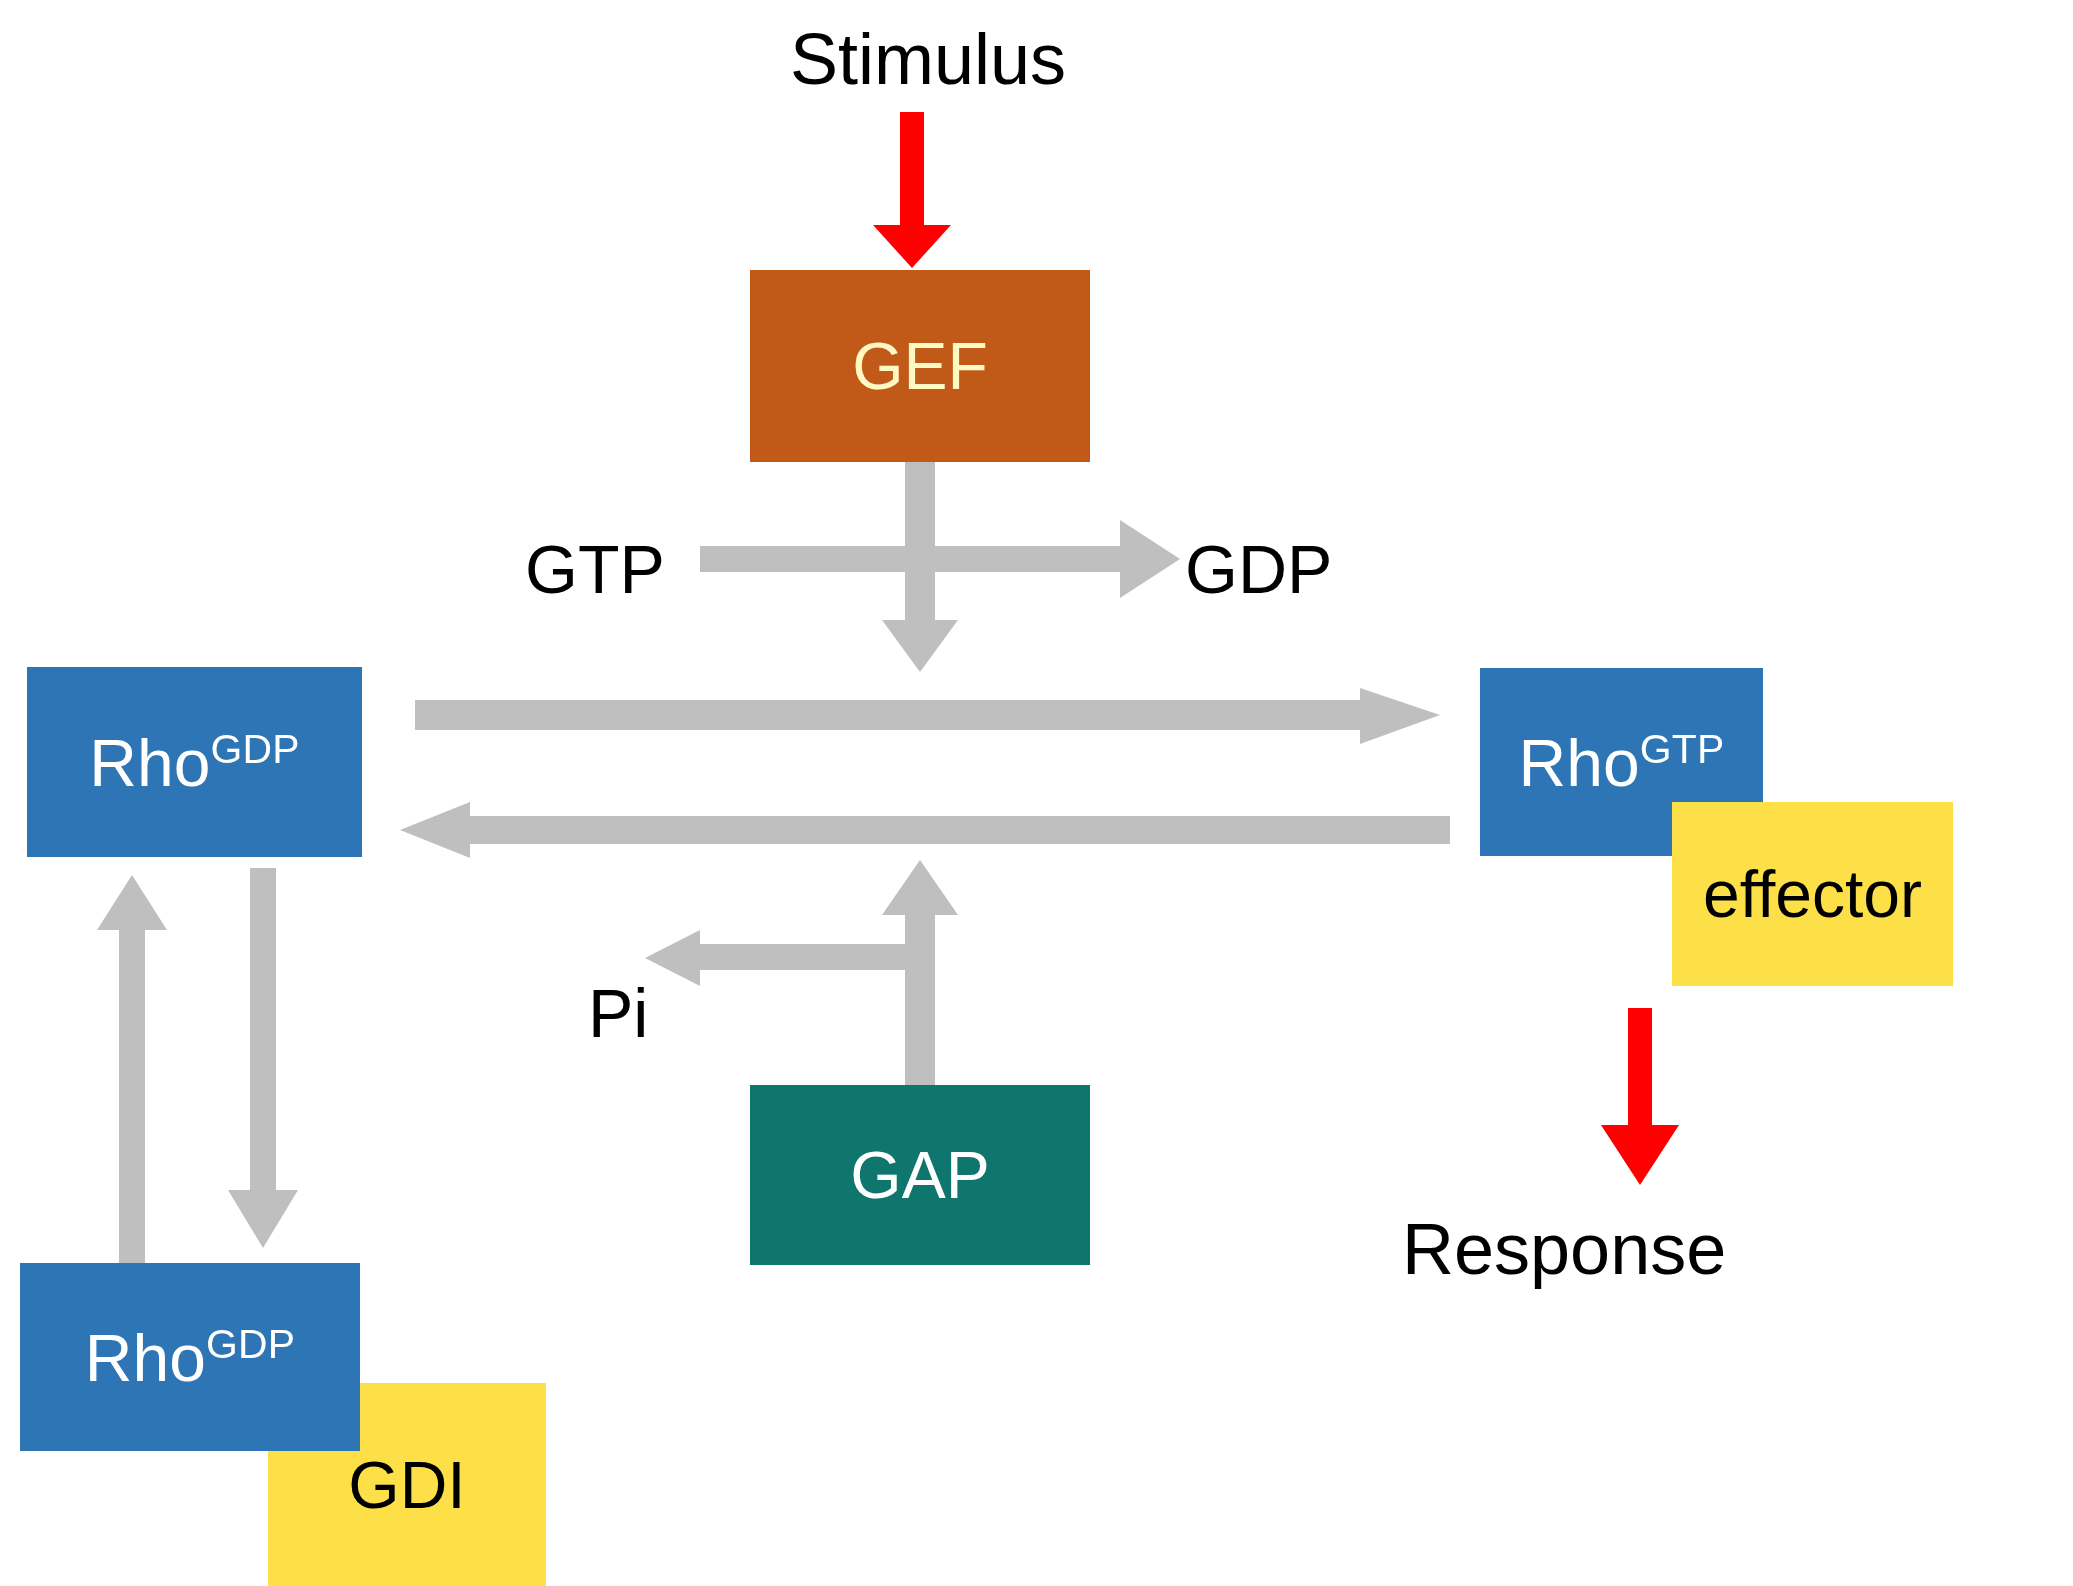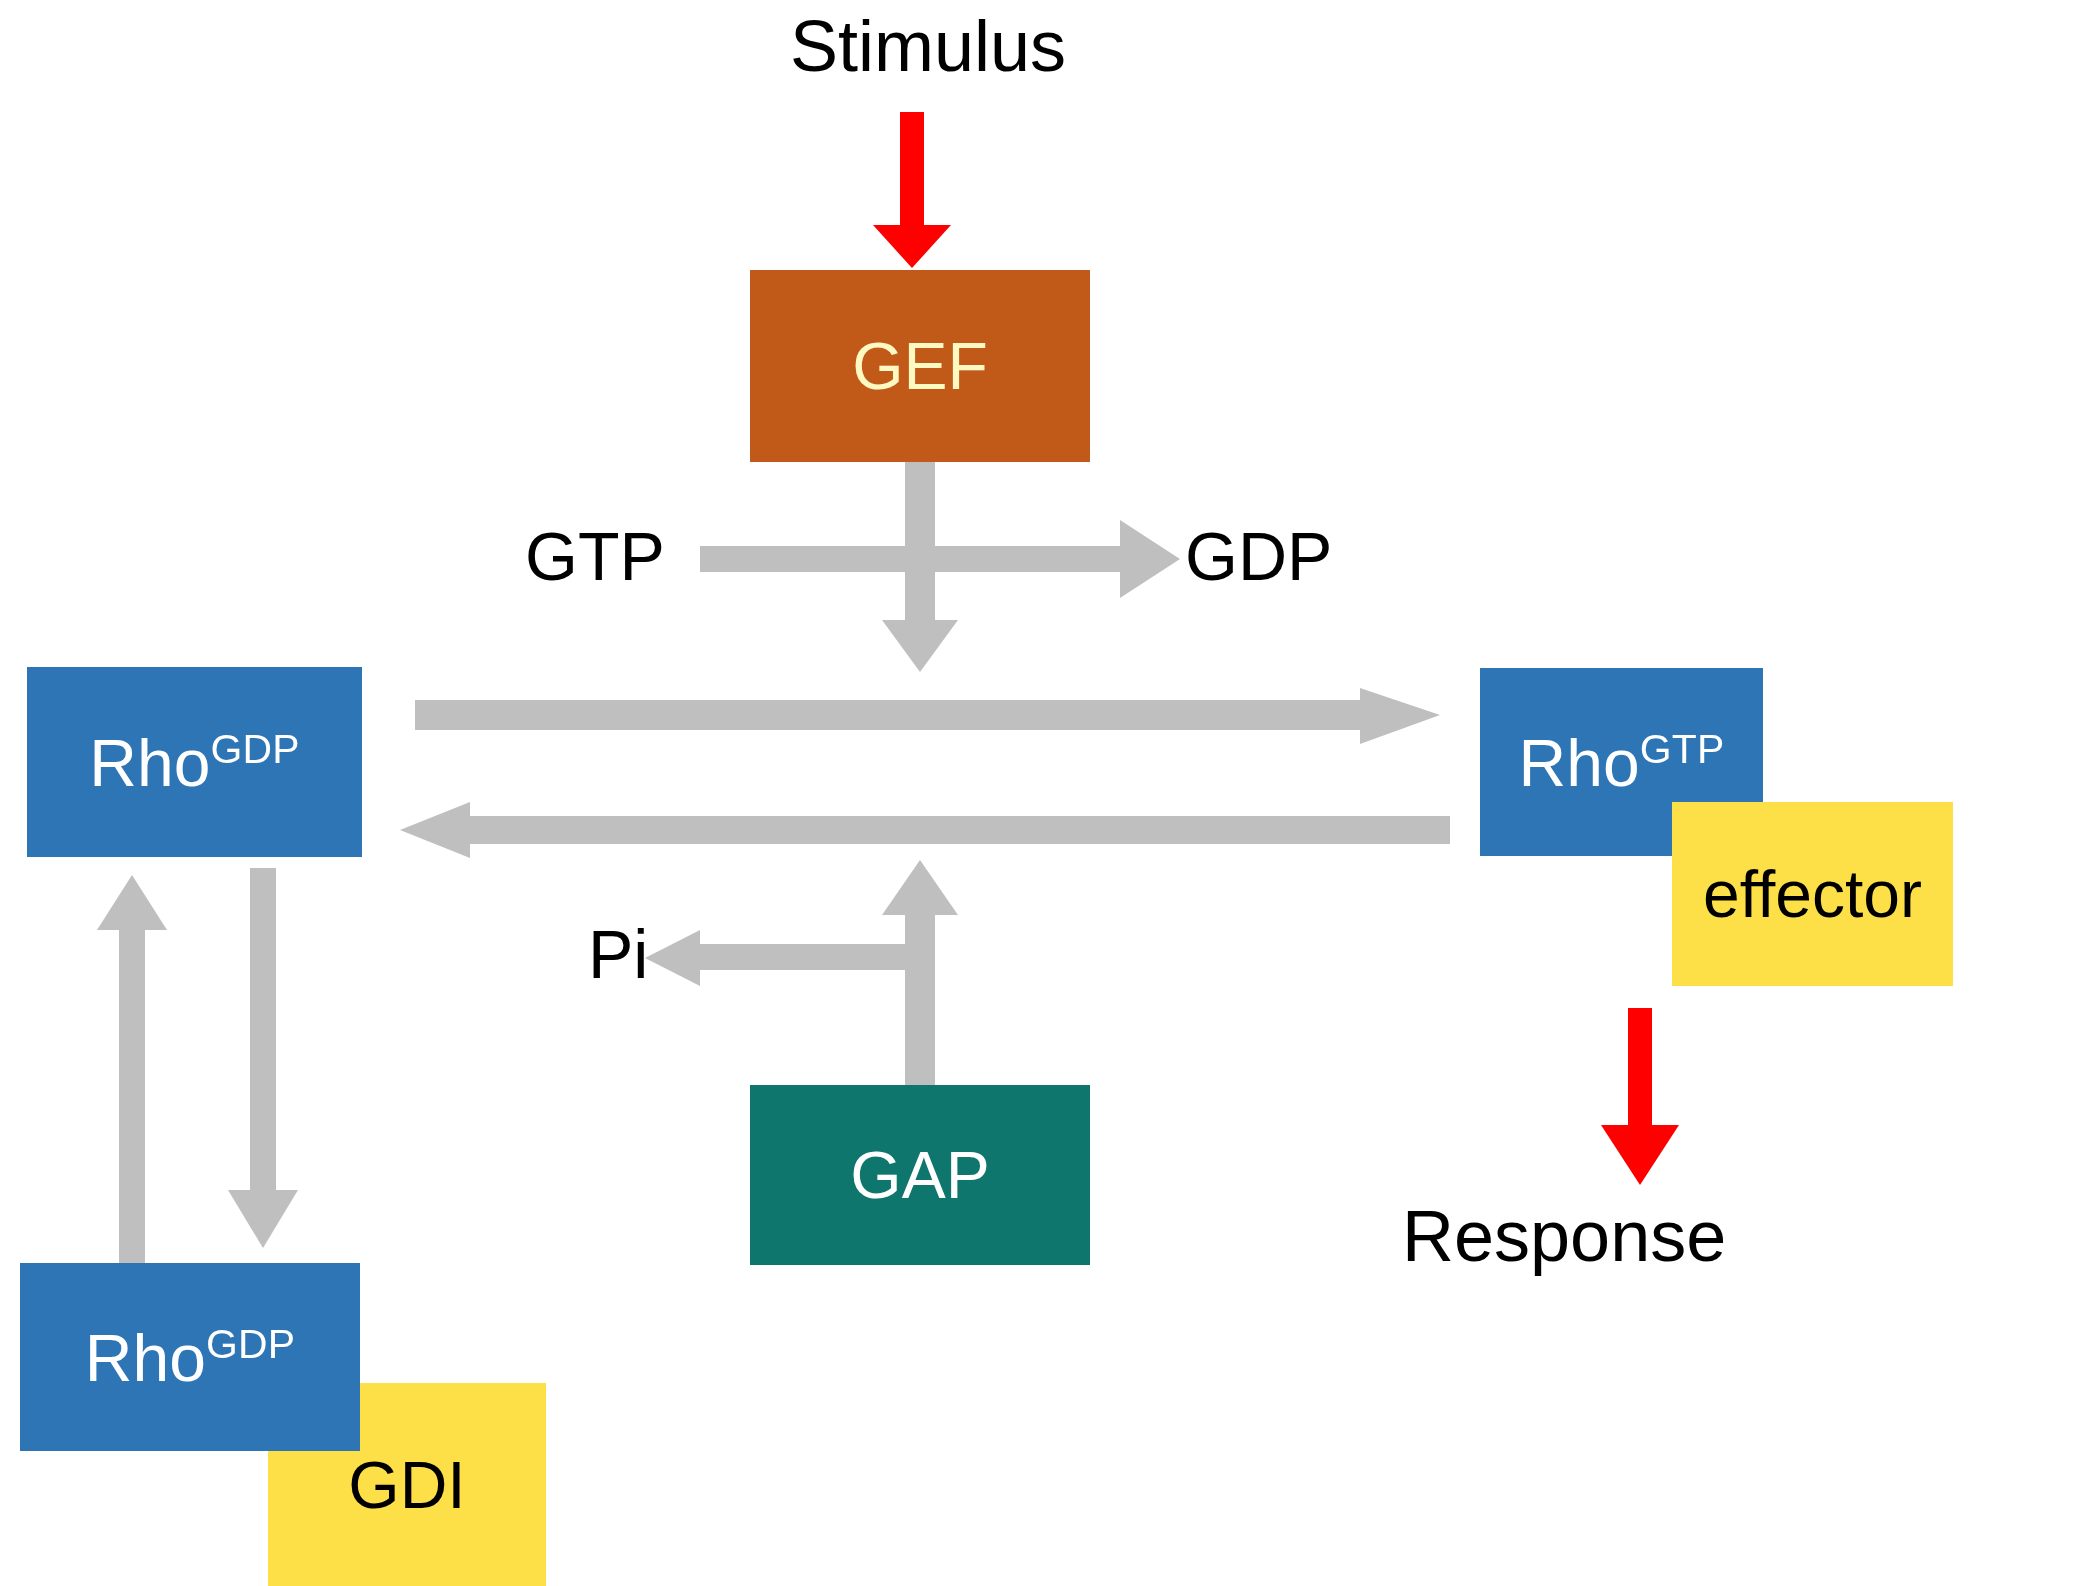--- a/index.html
+++ b/index.html
@@ -11,21 +11,21 @@
         box-sizing:border-box;}
   .node .lbl{line-height:1;white-space:nowrap;}
 
   
   .box-gef   {background:#C15A18;color:#fef9c3;}
   .box-gap   {background:#0f766e;color:#ffffff;}
   .box-rho   {background:#2E75B6;color:#ffffff;}
   .box-yellow{background:#fde047;color:#000000;}
 
   
-  .text-node{position:absolute;color:#000;white-space:nowrap;line-height:1;}
+  .text-node{position:absolute;color:#000;white-space:nowrap;line-height:1;margin-top:13px;}
 
   .sup{font-size:0.62em;vertical-align:super;letter-spacing:.2px;}
 
   svg.arrows{position:absolute;left:0;top:0;width:2073px;height:1586px;
              pointer-events:none;}
 </style>
 </head>
 <body>
 
 <div id="stage">
@@ -109,21 +109,21 @@
   <div class="node box-rho" style="left:1480px;top:668px;width:283px;height:188px;">
     <span class="lbl" style="font-size:66px;">
       <span>Rho</span><span class="sup">GTP</span>
     </span>
   </div>
 
   <div class="node box-yellow" style="left:1672px;top:802px;width:281px;height:184px;">
     <span class="lbl" style="font-size:66px;">effector</span>
   </div>
 
-  <div class="text-node" style="left:588px;top:920px;font-size:68px;">
+  <div class="text-node" style="left:588px;top:966px;font-size:68px;">
     <span class="lbl">Pi</span>
   </div>
 
   <div class="node box-gap" style="left:750px;top:1085px;width:340px;height:180px;">
     <span class="lbl" style="font-size:66px;">GAP</span>
   </div>
 
   <div class="text-node" style="left:1402px;top:1200px;font-size:72px;">
     <span class="lbl">Response</span>
   </div>

